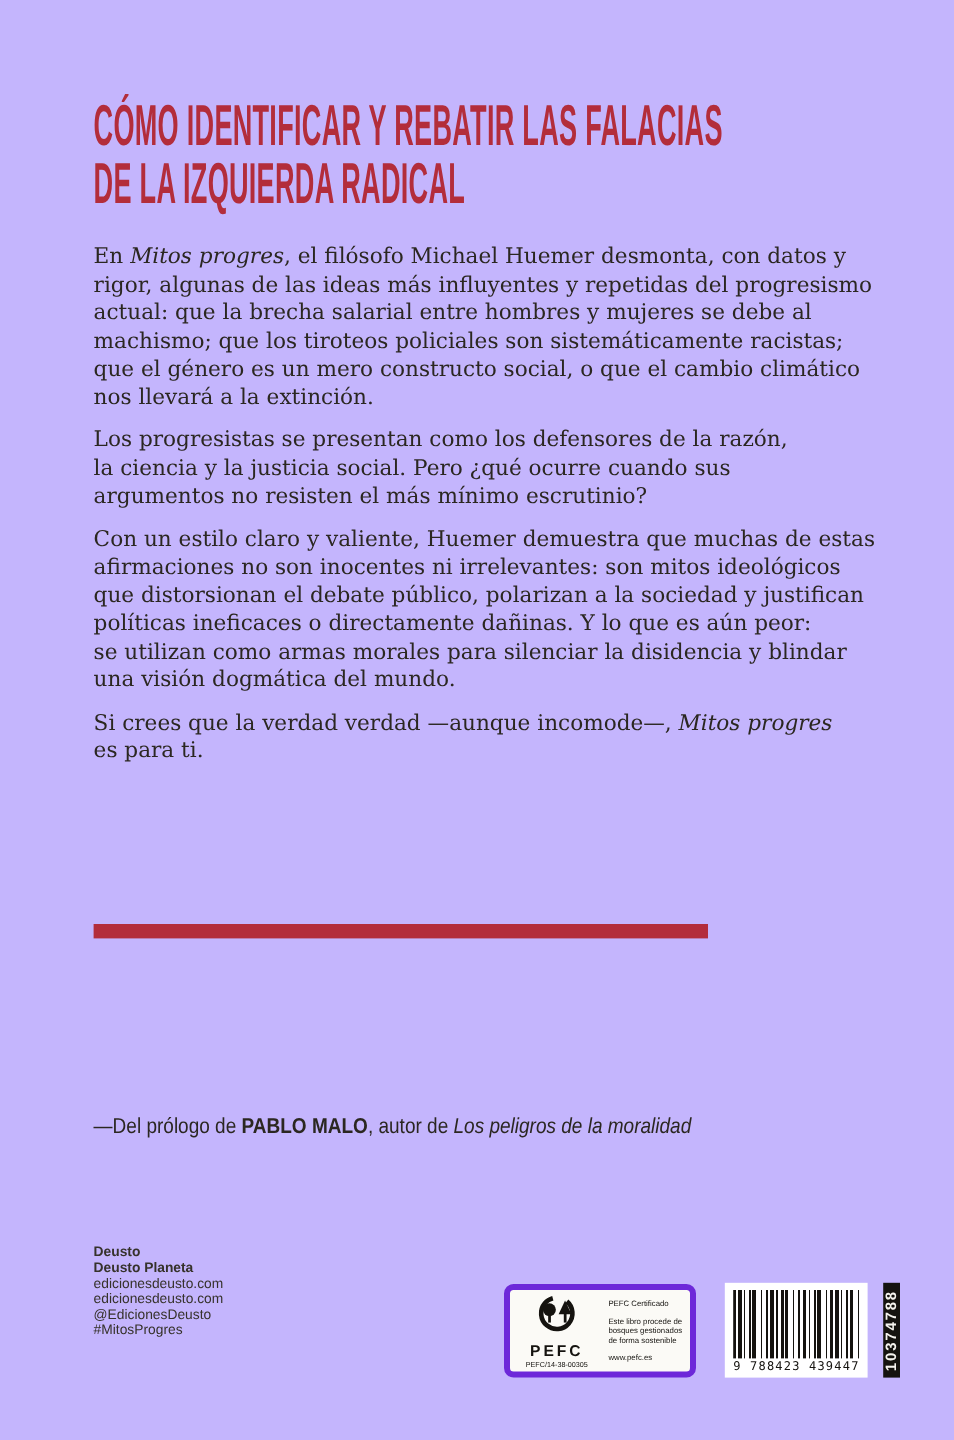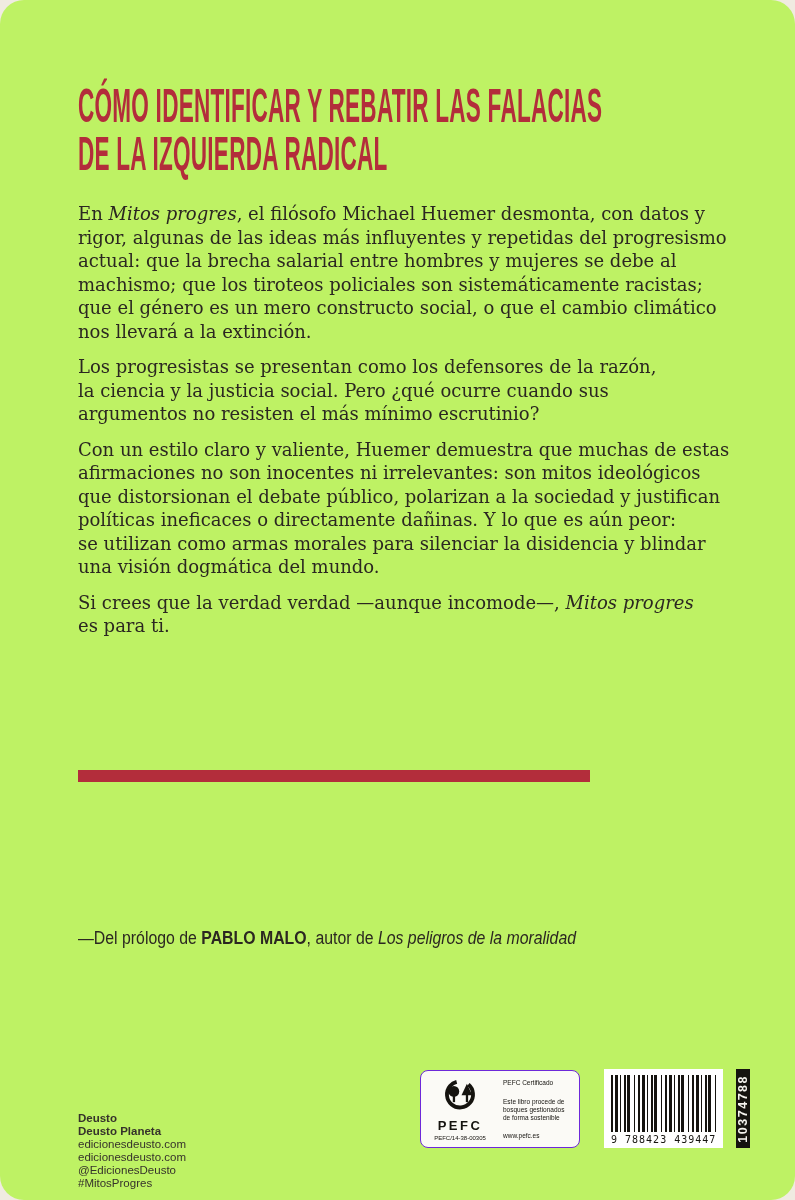--- a/index.html
+++ b/index.html
@@ -26,28 +26,28 @@
   .quote {
     position:absolute; left:78px; top:835px; width:680px;
     font-weight:700; font-size:19.5px; line-height:26px; white-space:pre-line;
   }
   .attribution {
     position:absolute; left:78px; top:927px;
     font-family:"Liberation Sans", sans-serif; font-size:18px; line-height:22px;
     white-space:nowrap; transform:scaleX(0.88); transform-origin:left top;
   }
   .publisher {
-    position:absolute; left:78px; top:1112px;
+    position:absolute; left:78px; top:1038px;
     font-family:"Liberation Sans", sans-serif; font-size:11.5px; line-height:13px;
     color:#36322b;
   }
   
   .pefc-box {
     position:absolute; left:420px; top:1070px; width:160px; height:78px;
-    background:#fbfaf6; border:1px solid #6d28d9; border-radius:8px;
+    background:#fbfaf6; border:5px solid #6d28d9; border-radius:8px;
     box-sizing:border-box; display:flex; align-items:stretch;
   }
   .pefc-left {
     width:68px; display:flex; flex-direction:column; align-items:center;
     justify-content:center; padding:3px 0 2px 5px;
   }
   .pefc-word {
     font-family:"Liberation Sans", sans-serif; font-weight:700; font-size:13px;
     letter-spacing:2.5px; color:#15130f; margin-top:1px;
   }
@@ -86,21 +86,21 @@
   }
   .strip-num {
     font-family:"Liberation Sans", sans-serif; font-weight:700; font-size:12.5px;
     letter-spacing:1.5px; color:#f5f3ee;
     writing-mode:vertical-rl; transform:rotate(180deg);
   }
 </style>
 </head>
 <body>
 
-<div class="cover" style="background: #bef264; border-radius: 24px;">
+<div class="cover" style="background: #c4b5fd;">
 
   <h1 class="book-title" style="color: rgb(179, 45, 59);">CÓMO IDENTIFICAR Y REBATIR LAS FALACIAS
 DE LA IZQUIERDA RADICAL</h1>
 
   <div class="synopsis">
       <p><span>En </span><span class="it">Mitos progres</span><span>, el filósofo Michael Huemer desmonta, con datos y
 rigor, algunas de las ideas más influyentes y repetidas del progresismo
 actual: que la brecha salarial entre hombres y mujeres se debe al
 machismo; que los tiroteos policiales son sistemáticamente racistas;
 que el género es un mero constructo social, o que el cambio climático

